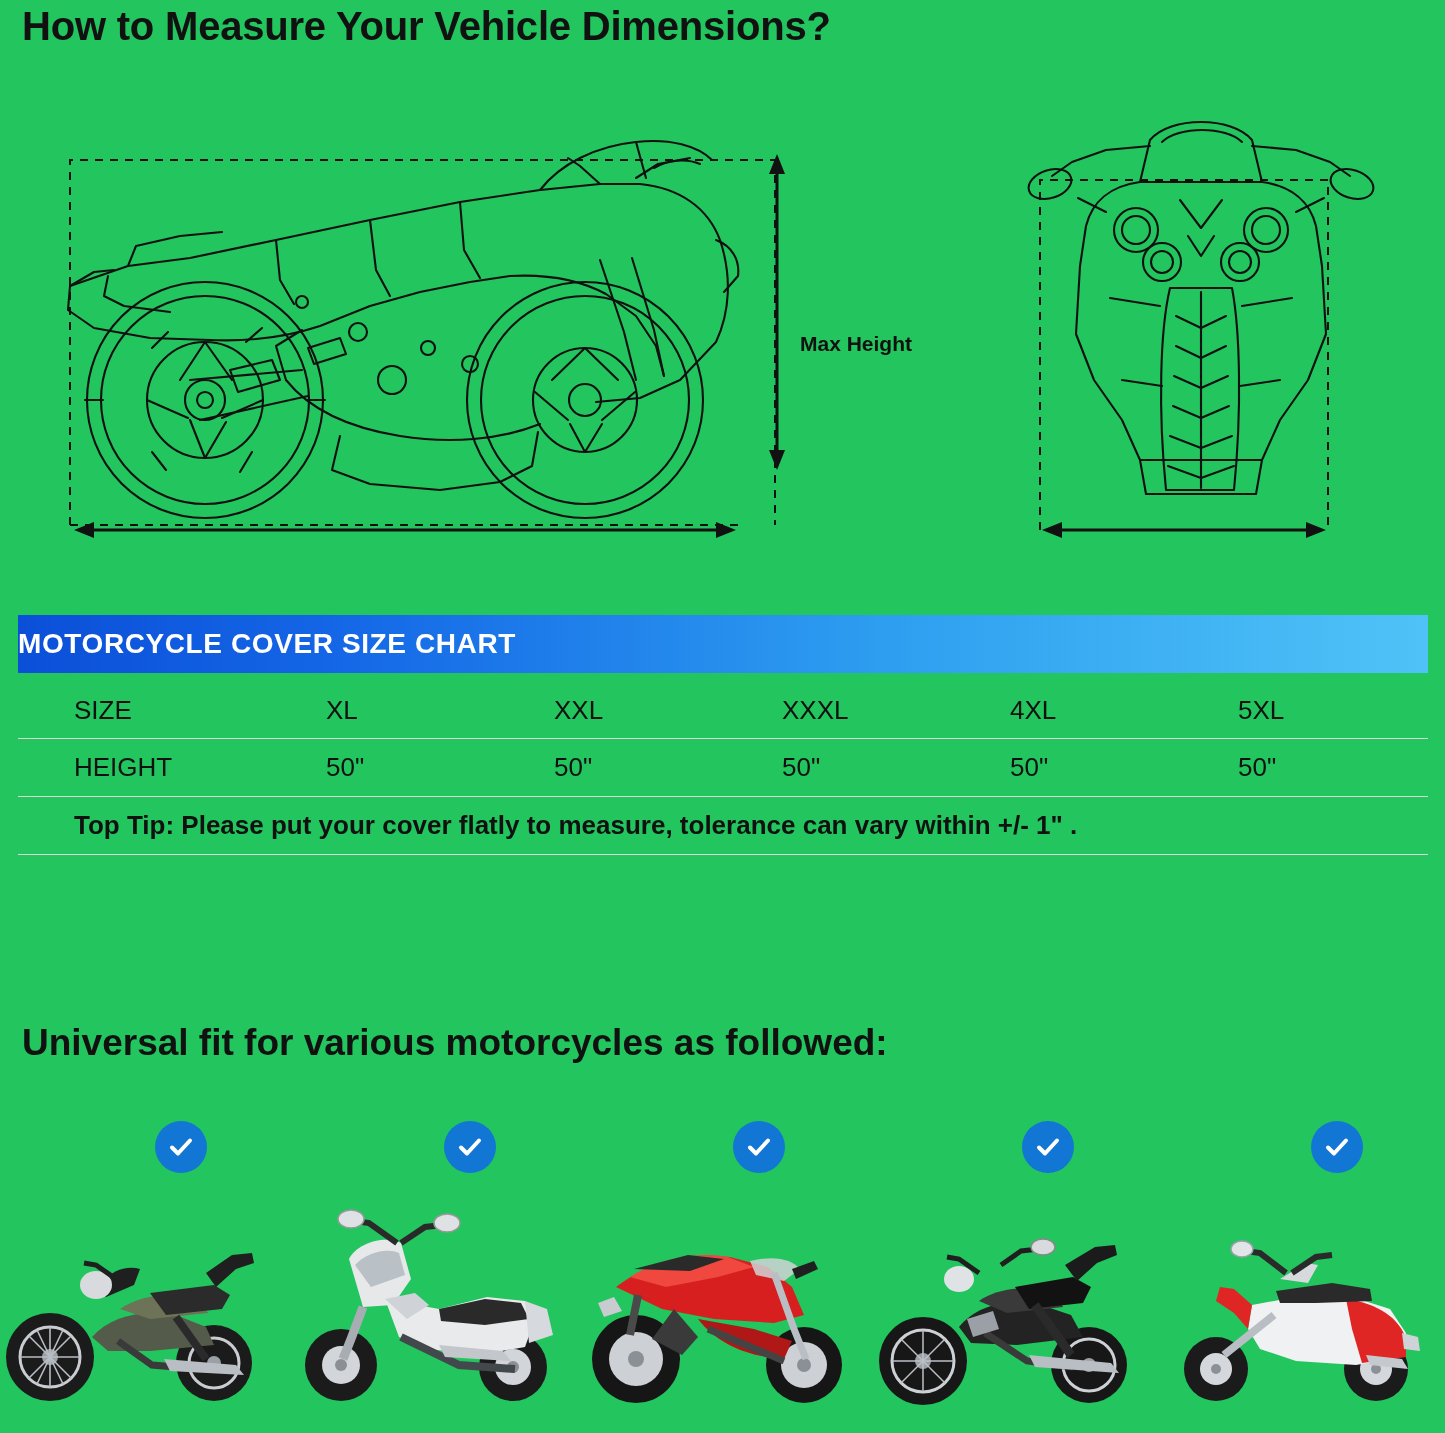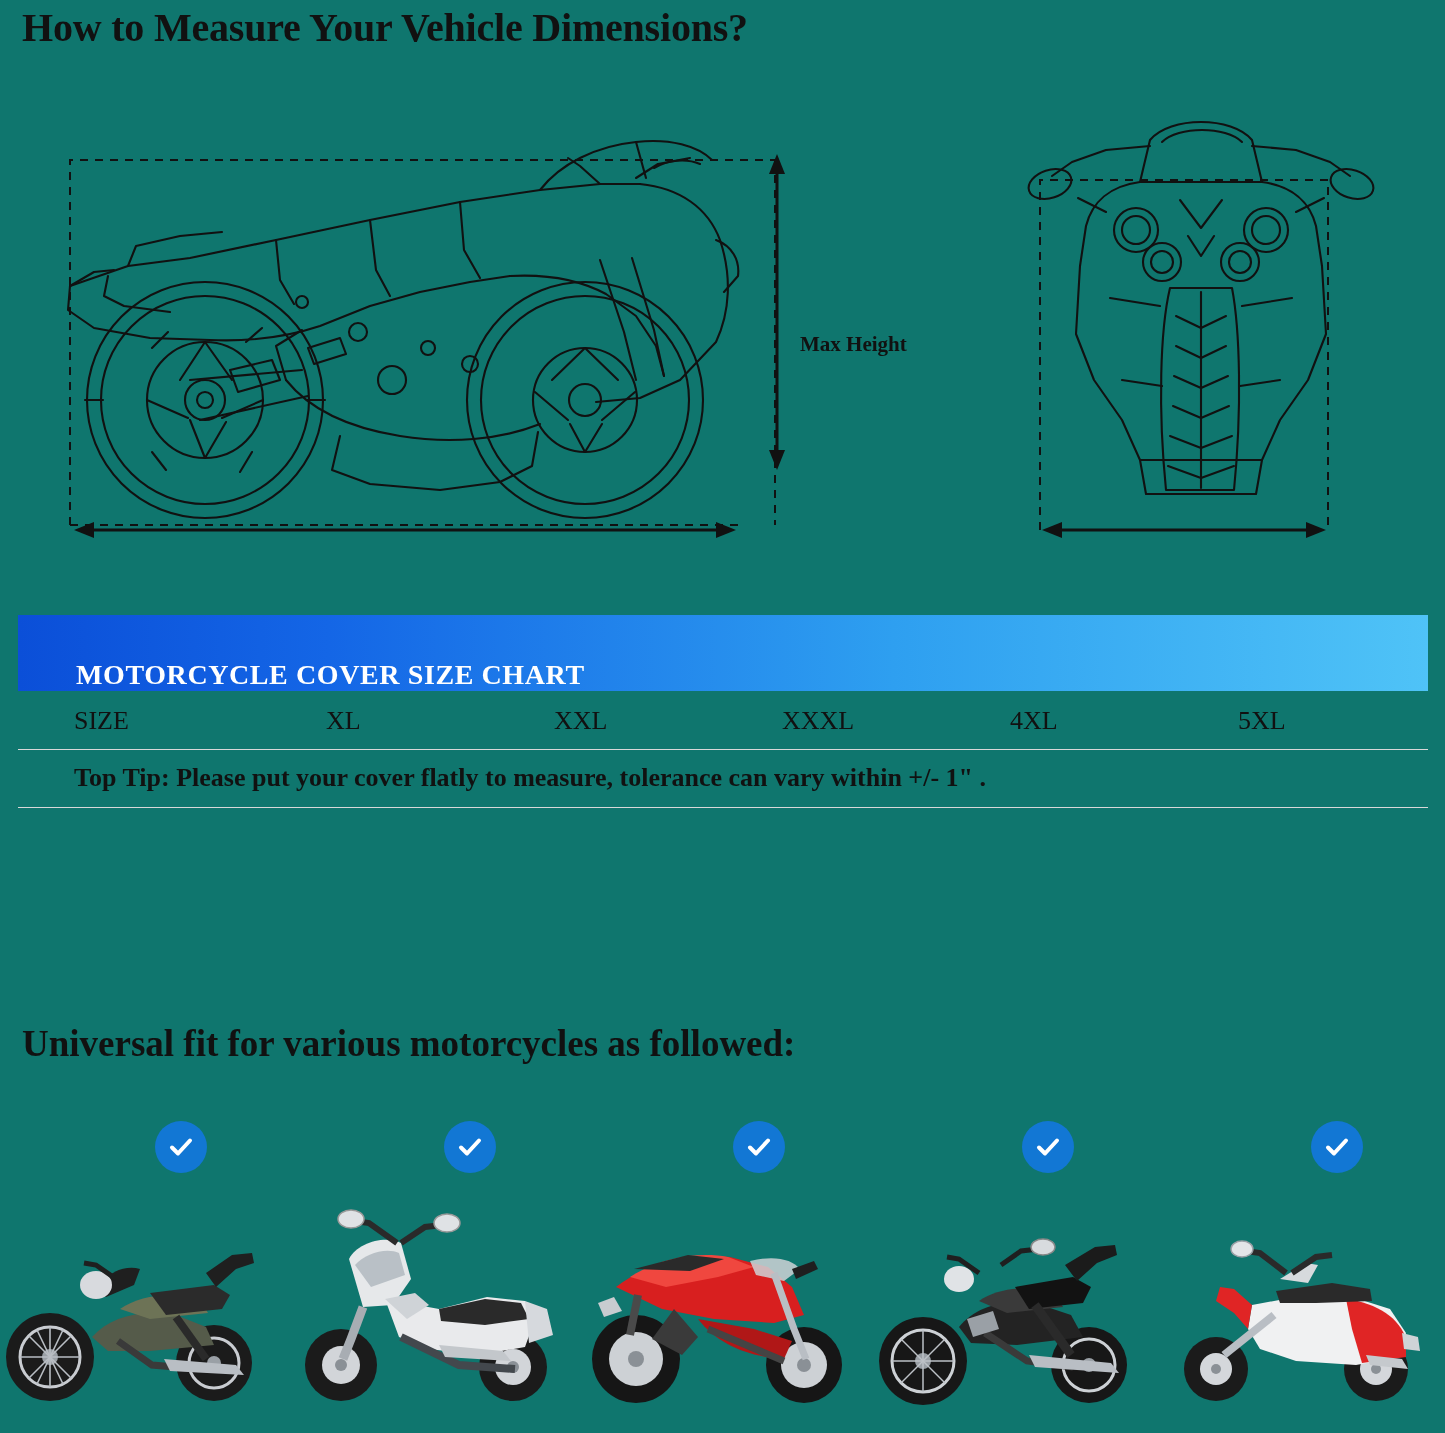--- a/index.html
+++ b/index.html
@@ -5,23 +5,22 @@
   * { box-sizing: border-box; }
   html, body {
     margin: 0; padding: 0;
     background: #ffffff;
     font-family: "Liberation Sans", sans-serif;
   }
   .page {
     position: relative;
     width: 1445px;
     height: 1433px;
-    background: #0f766e;
+    background: #22c55e;
     overflow: hidden;
-    font-family: Liberation Serif, serif;
   }
 
   
   .h1 {
     position: absolute;
     left: 22px;
     top: 4px;
     font-size: 40px;
     font-weight: bold;
     color: #111111;
@@ -50,25 +49,24 @@
   .lbl-width  { left: 1105px; top: 548px; }
 
   
   .chart {
     position: absolute;
     left: 18px;
     top: 615px;
     width: 1410px;
   }
   .chart-title-bar {
-    height: 76px;
+    height: 58px;
     background: linear-gradient(90deg, #0b4fd8 0%, #1466e6 22%, #2e9ff0 62%, #4fc3f7 100%);
     display: flex;
-    align-items: flex-end;
-    padding-left: 58px;
+    align-items: center;
   }
   .chart-title {
     color: #ffffff;
     font-size: 28px;
     font-weight: bold;
     letter-spacing: 0.6px;
   }
   table.size-table {
     width: 100%;
     border-collapse: collapse;
@@ -81,21 +79,21 @@
     padding: 12px 0 12px 56px;
     height: 58px;
     vertical-align: middle;
   }
   table.size-table td.c0 { width: 270px; }
   table.size-table td.c1,
   table.size-table td.c2,
   table.size-table td.c3,
   table.size-table td.c4,
   table.size-table td.c5 { width: 228px; padding-left: 38px; }
-  table.size-table tr.row-head td { padding-top: 14px; }
+  table.size-table tr.row-head td { padding-top: 22px; }
   .tip-row td {
     color: #e20000;
     font-weight: bold;
     font-size: 25px;
     padding-left: 56px;
     border-bottom: 1.5px solid #d8d8d8;
   }
 
   
   .h2 {
@@ -293,20 +291,28 @@
     </div>
     <table class="size-table">
       <tbody>
         <tr class="row-head">
           <td class="c0">SIZE</td>
           <td class="c1">XL</td>
           <td class="c2">XXL</td>
           <td class="c3">XXXL</td>
           <td class="c4">4XL</td>
           <td class="c5">5XL</td>
+        </tr>
+        <tr>
+          <td class="c0">HEIGHT</td>
+          <td class="c1">50"</td>
+          <td class="c2">50"</td>
+          <td class="c3">50"</td>
+          <td class="c4">50"</td>
+          <td class="c5">50"</td>
         </tr>
         <tr class="tip-row">
           <td colspan="6">Top Tip: Please put your cover flatly to measure, tolerance can vary within +/- 1" .</td>
         </tr>
       </tbody>
     </table>
   </div>
 
   <div class="h2">Universal fit for various motorcycles as followed:</div>
 

